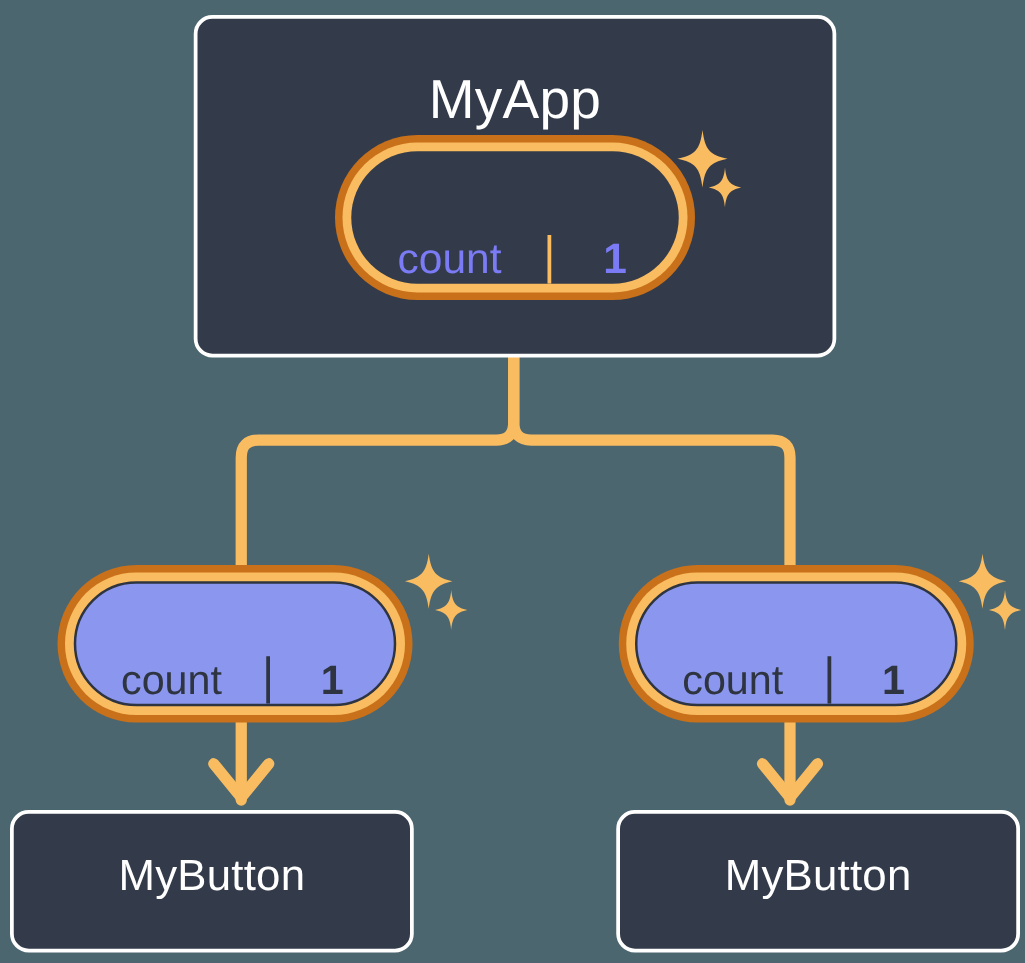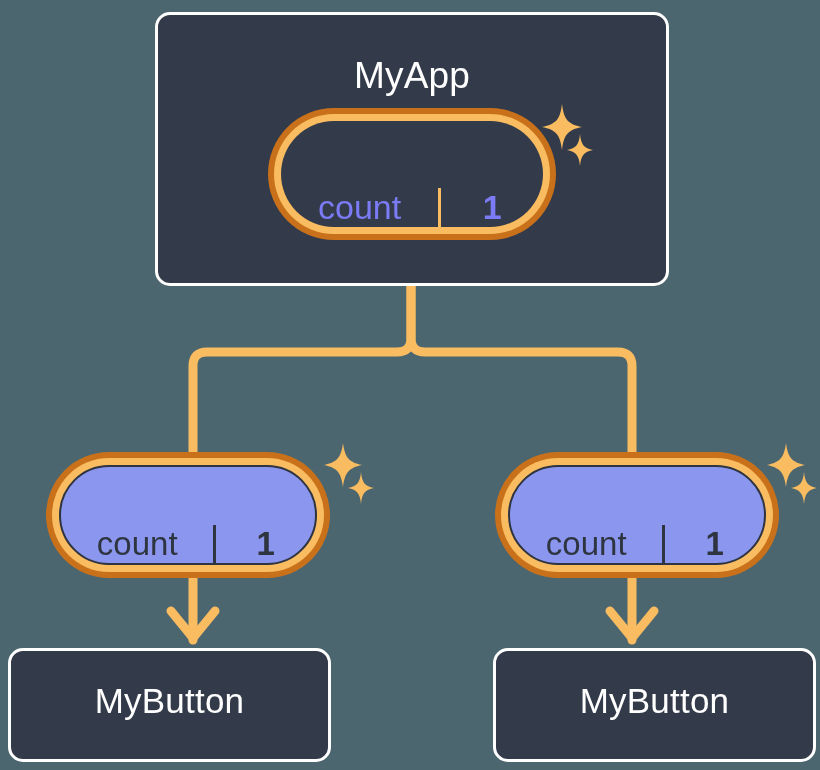--- a/index.html
+++ b/index.html
@@ -48,21 +48,21 @@
     position: absolute;
     left: 0;
     right: 0;
     text-align: center;
     color: #ffffff;
     font-weight: 400;
     letter-spacing: 0.2px;
     white-space: nowrap;
   }
   #app-box { left: 155px; top: 12px; width: 514px; height: 274px; }
-  #app-box .node-title { top: 40px; font-size: 37px; }
+  #app-box .node-title { top: 40px; font-size: 44px; }
 
   #btn-box-left  { left: 8px;   top: 648px; width: 323px; height: 114px; }
   #btn-box-right { left: 493px; top: 648px; width: 323px; height: 114px; }
   .btn-box .node-title {
     top: 30px;
     font-size: 35px;
   }
 
   
   .pill {

